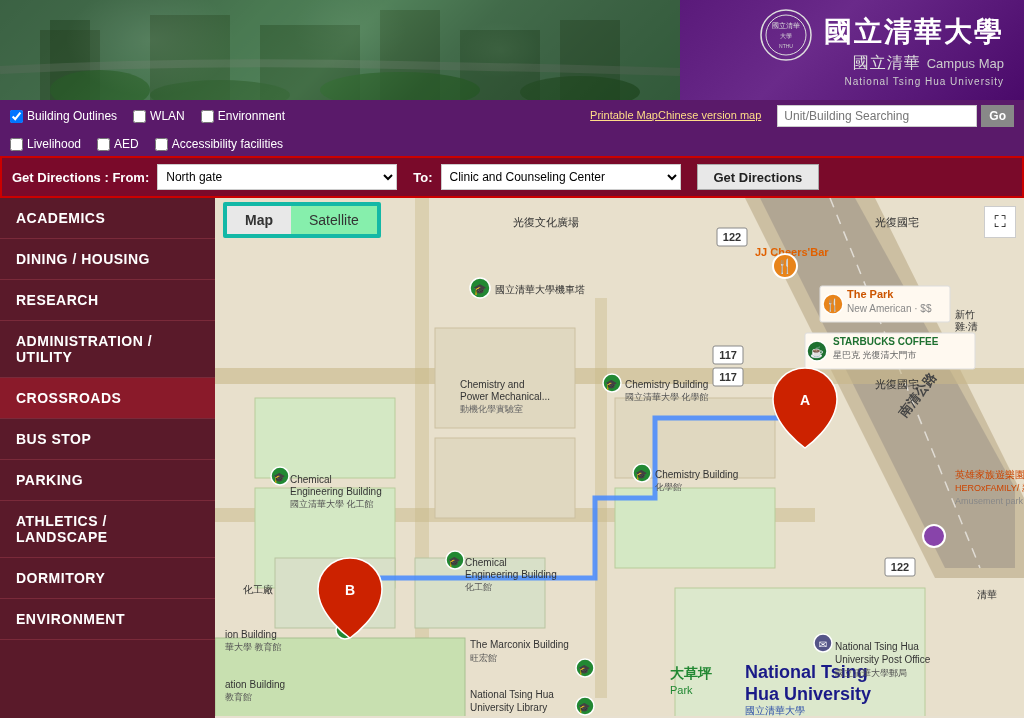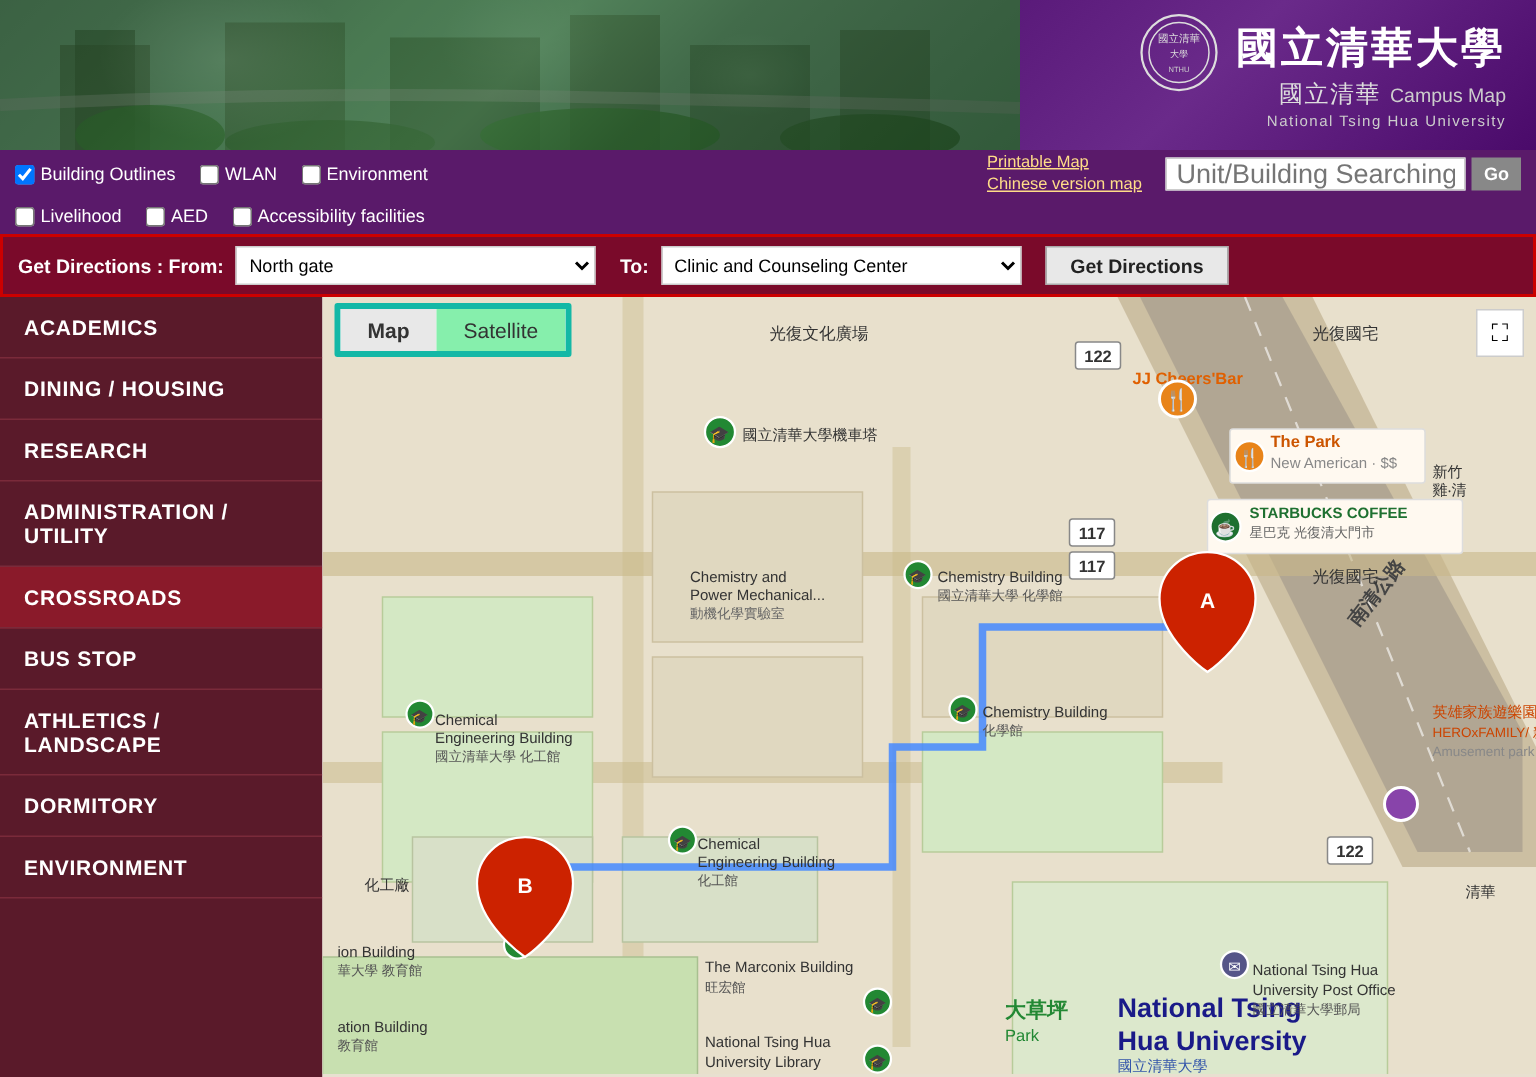--- a/index.html
+++ b/index.html
@@ -77,41 +77,41 @@
     }
     .checkbox-group {
       display: flex;
       align-items: center;
       gap: 4px;
       color: #fff;
       font-size: 12px;
     }
     .toolbar-links {
       display: flex;
-      flex-direction: column;
+      flex-direction: row;
       gap: 0;
       margin-left: auto;
     }
     .toolbar-link {
       color: #ffdd88;
       font-size: 11px;
       text-decoration: underline;
       cursor: pointer;
       line-height: 1.4;
     }
     .search-area {
       display: flex;
       align-items: center;
       gap: 4px;
     }
     .search-input {
       width: 200px;
       height: 22px;
       padding: 2px 6px;
-      font-size: 18px;
+      font-size: 12px;
       border: 1px solid #ccc;
       background: #fff;
     }
     .search-btn {
       background: #888;
       color: #fff;
       border: none;
       padding: 2px 8px;
       height: 22px;
       font-size: 12px;
@@ -354,20 +354,21 @@
 
 <div class="main-layout">
 
   <div class="sidebar">
     <div class="sidebar-item">ACADEMICS</div>
     <div class="sidebar-item">DINING / HOUSING</div>
     <div class="sidebar-item">RESEARCH</div>
     <div class="sidebar-item">ADMINISTRATION / UTILITY</div>
     <div class="sidebar-item active">CROSSROADS</div>
     <div class="sidebar-item">BUS STOP</div>
+    <div class="sidebar-item">PARKING</div>
     <div class="sidebar-item">ATHLETICS / LANDSCAPE</div>
     <div class="sidebar-item">DORMITORY</div>
     <div class="sidebar-item">ENVIRONMENT</div>
   </div>
 
   <div class="map-area">
 
     <div class="map-tabs">
       <button class="map-tab active">Map</button>
       <button class="map-tab">Satellite</button>

